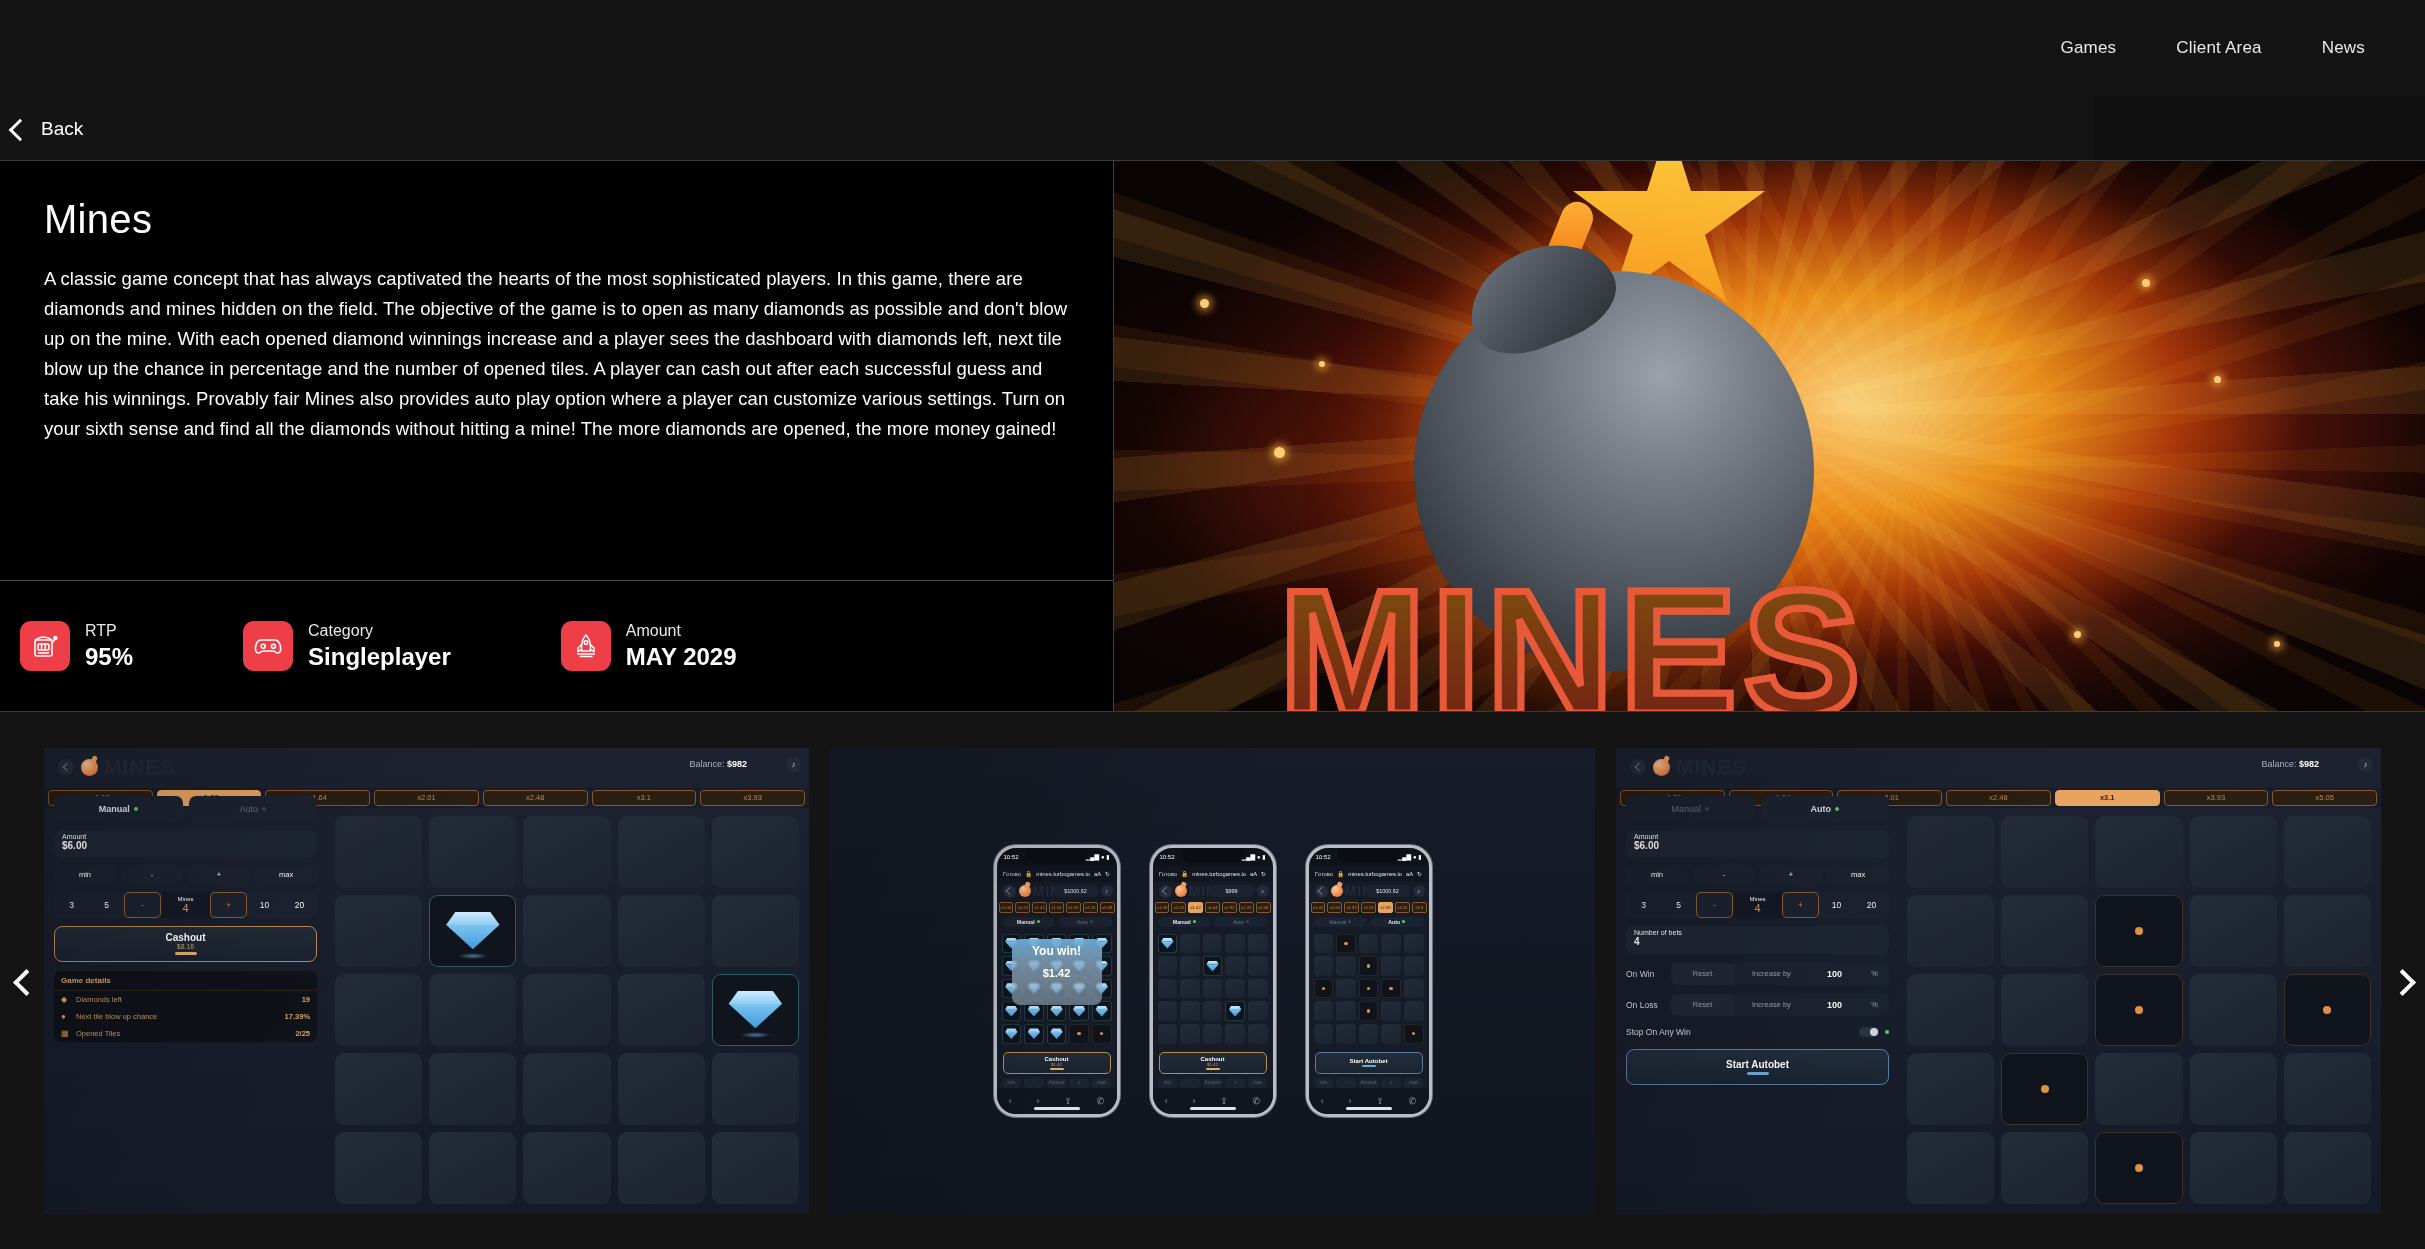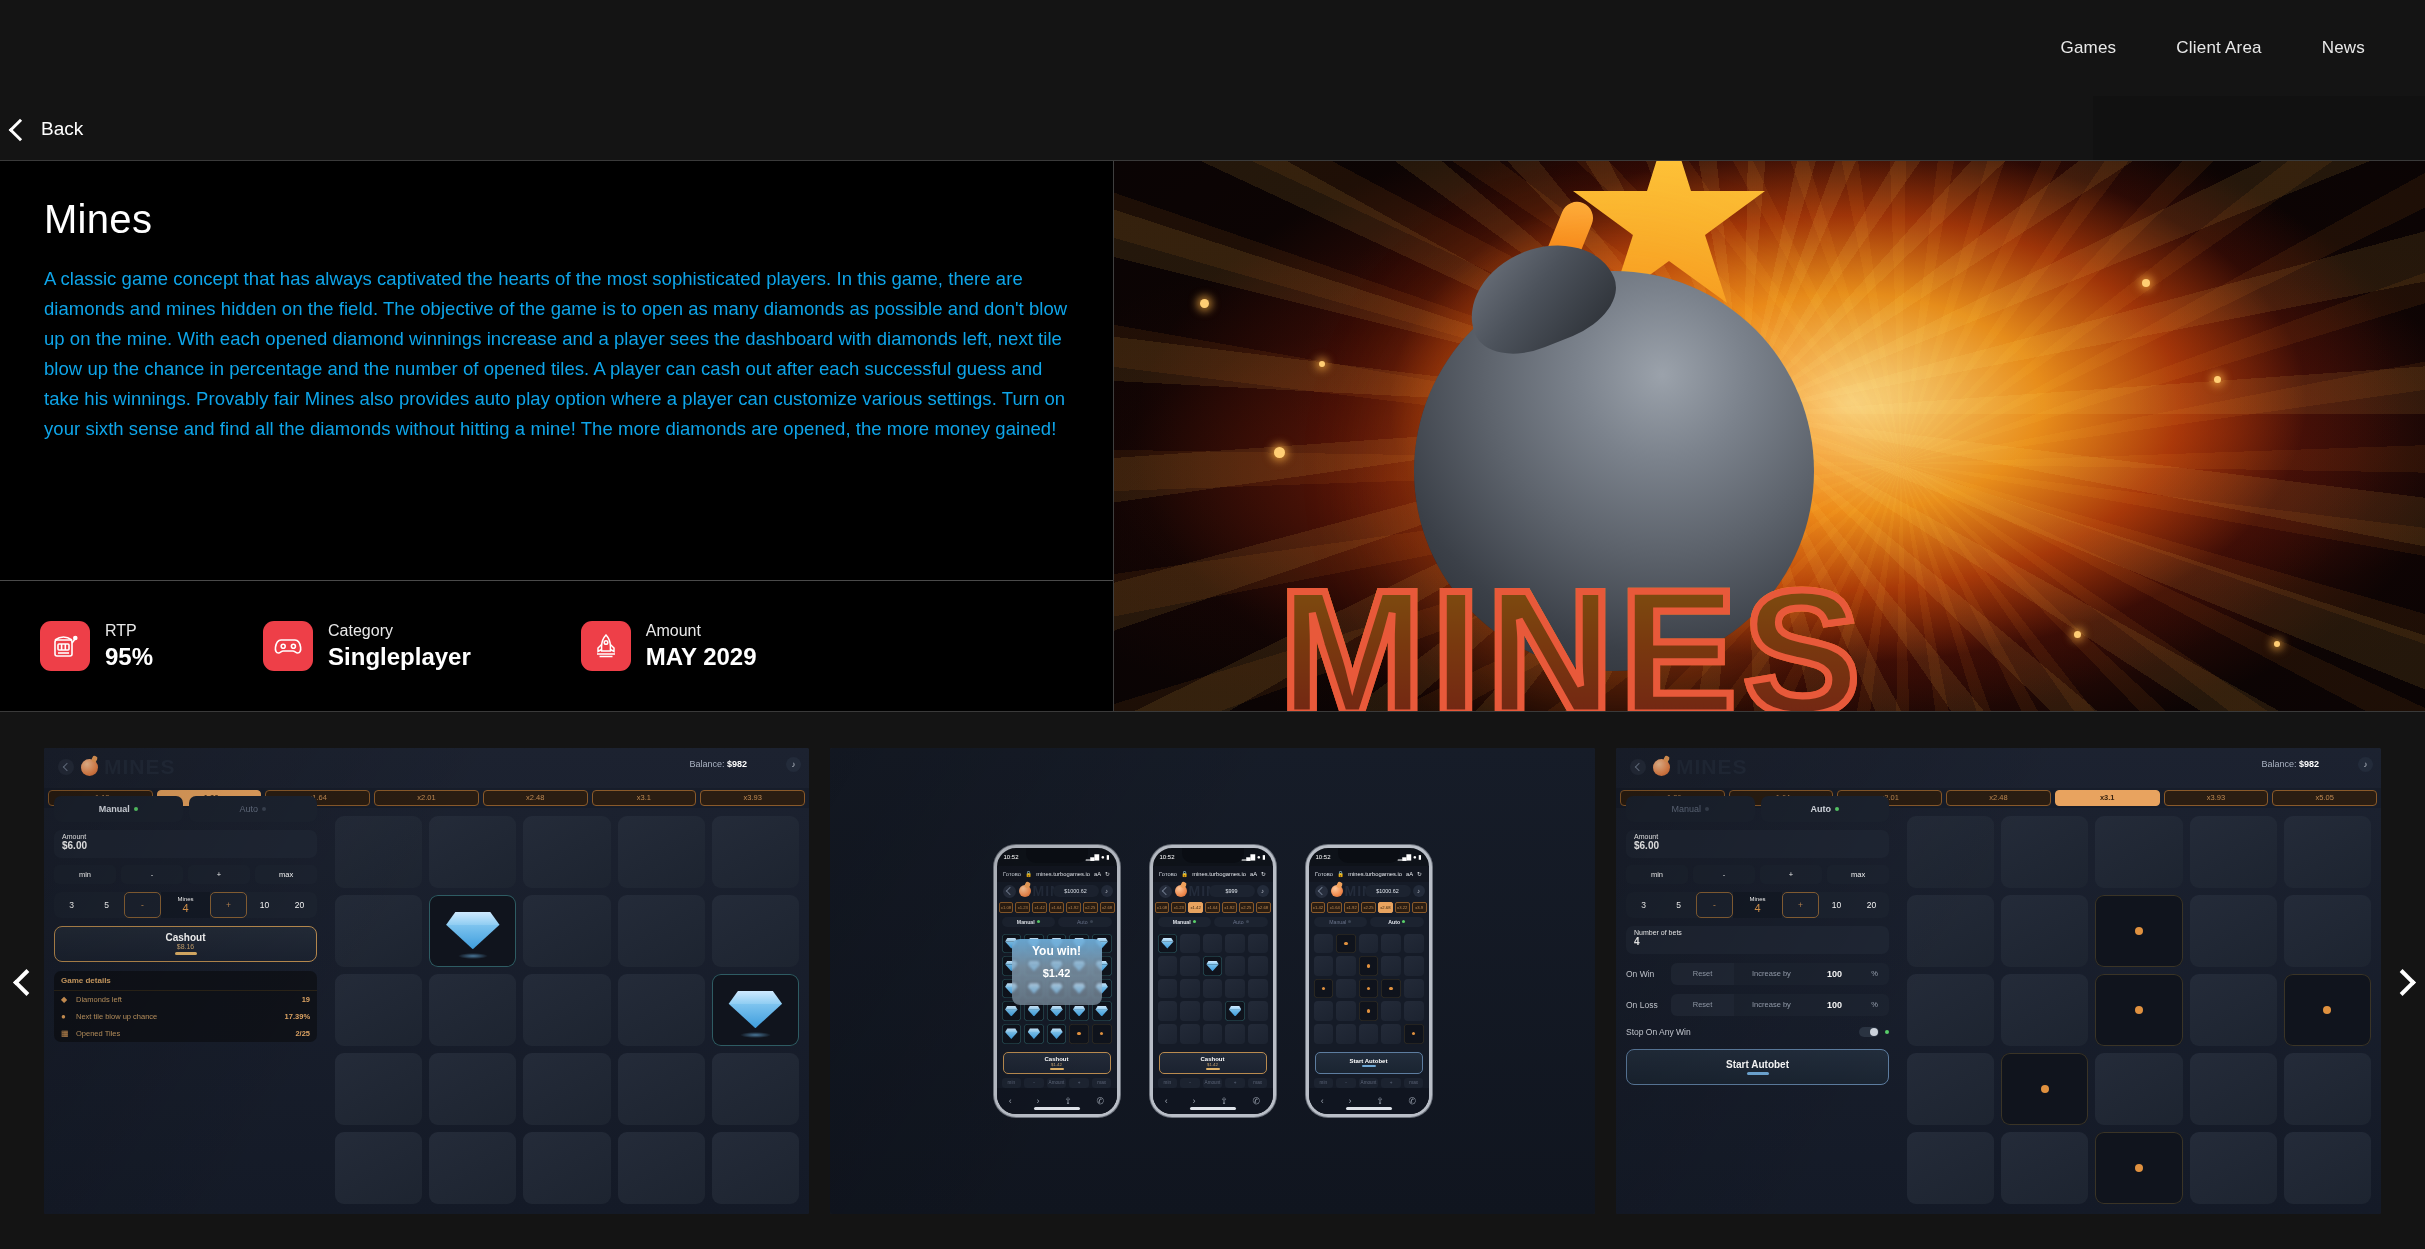--- a/index.html
+++ b/index.html
@@ -70,29 +70,29 @@
   }
   .hero-left {
     width: 1114px; height: 100%;
     border-right: 1px solid #3f3f3f;
     display: flex; flex-direction: column;
     background: #000;
   }
   .hero-info { flex: none; height: 420px; padding: 36px 44px 0 44px; border-bottom: 1px solid #4a4a4a;}
   .game-title { font-size: 40px; font-weight: 400; letter-spacing: .3px; }
   .game-desc {
-    margin-top: 22px; font-size: 18.5px; line-height: 1.62; color: #0ea5e9;
+    margin-top: 22px; font-size: 18.5px; line-height: 1.62; color: #ffffff;
     max-width: 1036px; letter-spacing: .05px;
   }
   .play-btn {
     margin-top: 36px; width: 268px; height: 64px; border: none; border-radius: 8px;
     background: #ee3f48; color: #fff; font-size: 25px; font-weight: 700;
     letter-spacing: 1.4px; cursor: pointer; font-family: "Liberation Sans", sans-serif;
   }
-  .hero-meta { flex: 1; display: flex; align-items: center; padding-left: 40px; gap: 110px; }
+  .hero-meta { flex: 1; display: flex; align-items: center; padding-left: 20px; gap: 110px; }
   .meta-item { display: flex; align-items: center; gap: 15px; }
   .meta-icon {
     width: 50px; height: 50px; border-radius: 11px; background: #ee3f48;
     display: flex; align-items: center; justify-content: center; flex: none;
   }
   .meta-icon svg { display:block; }
   .meta-label { font-size: 16px; color: #e8e8e8; line-height: 1.35; }
   .meta-value { font-size: 24px; font-weight: 700; color: #fff; line-height: 1.25; }
 
   

